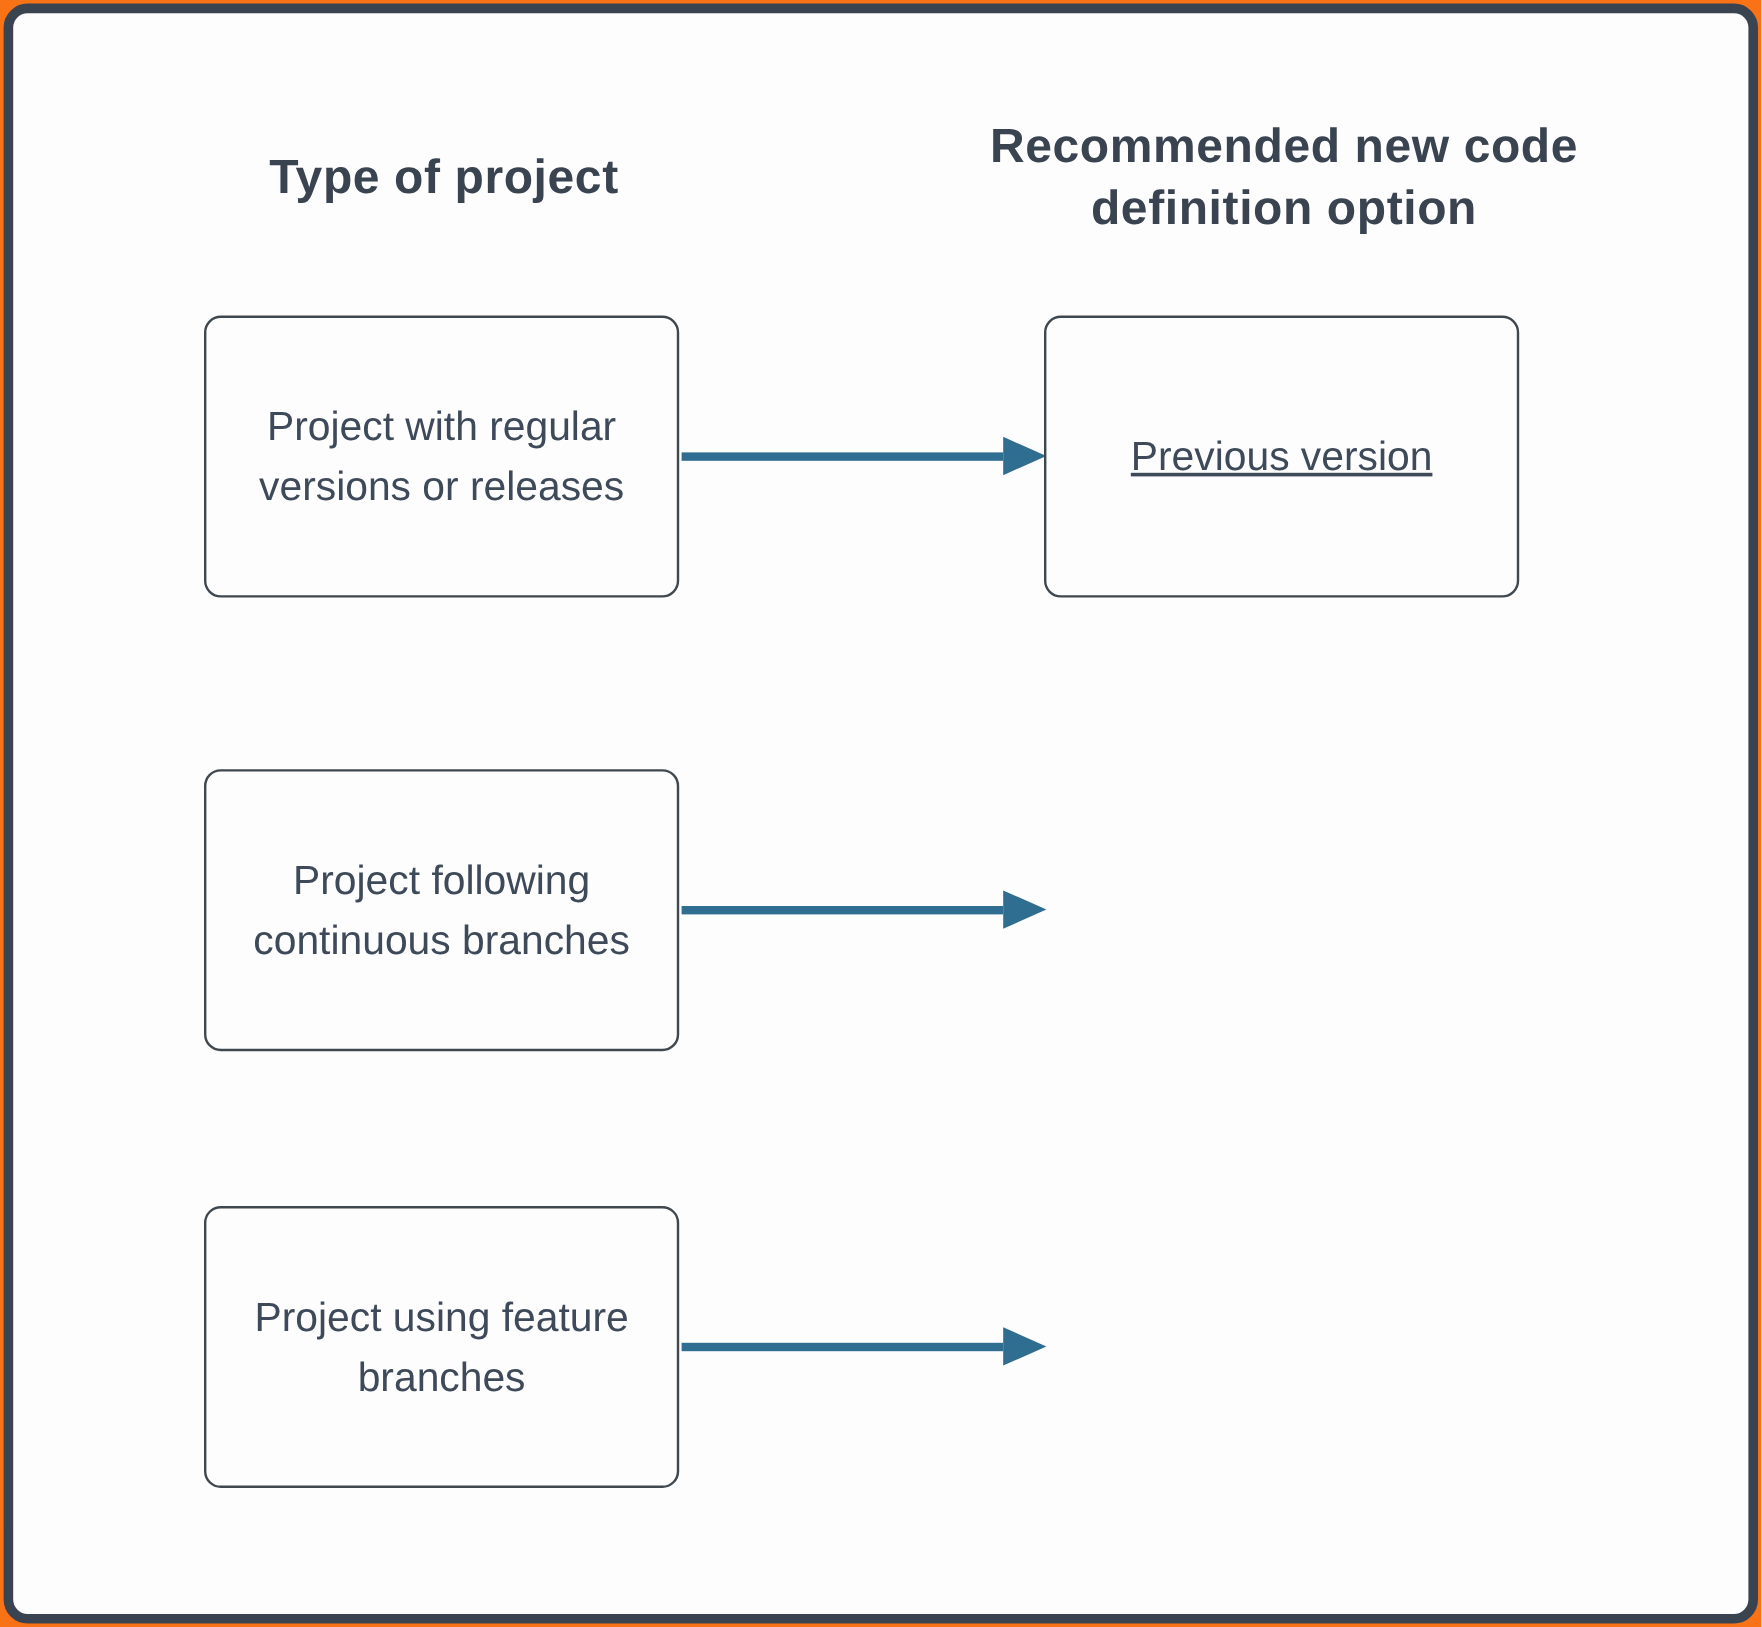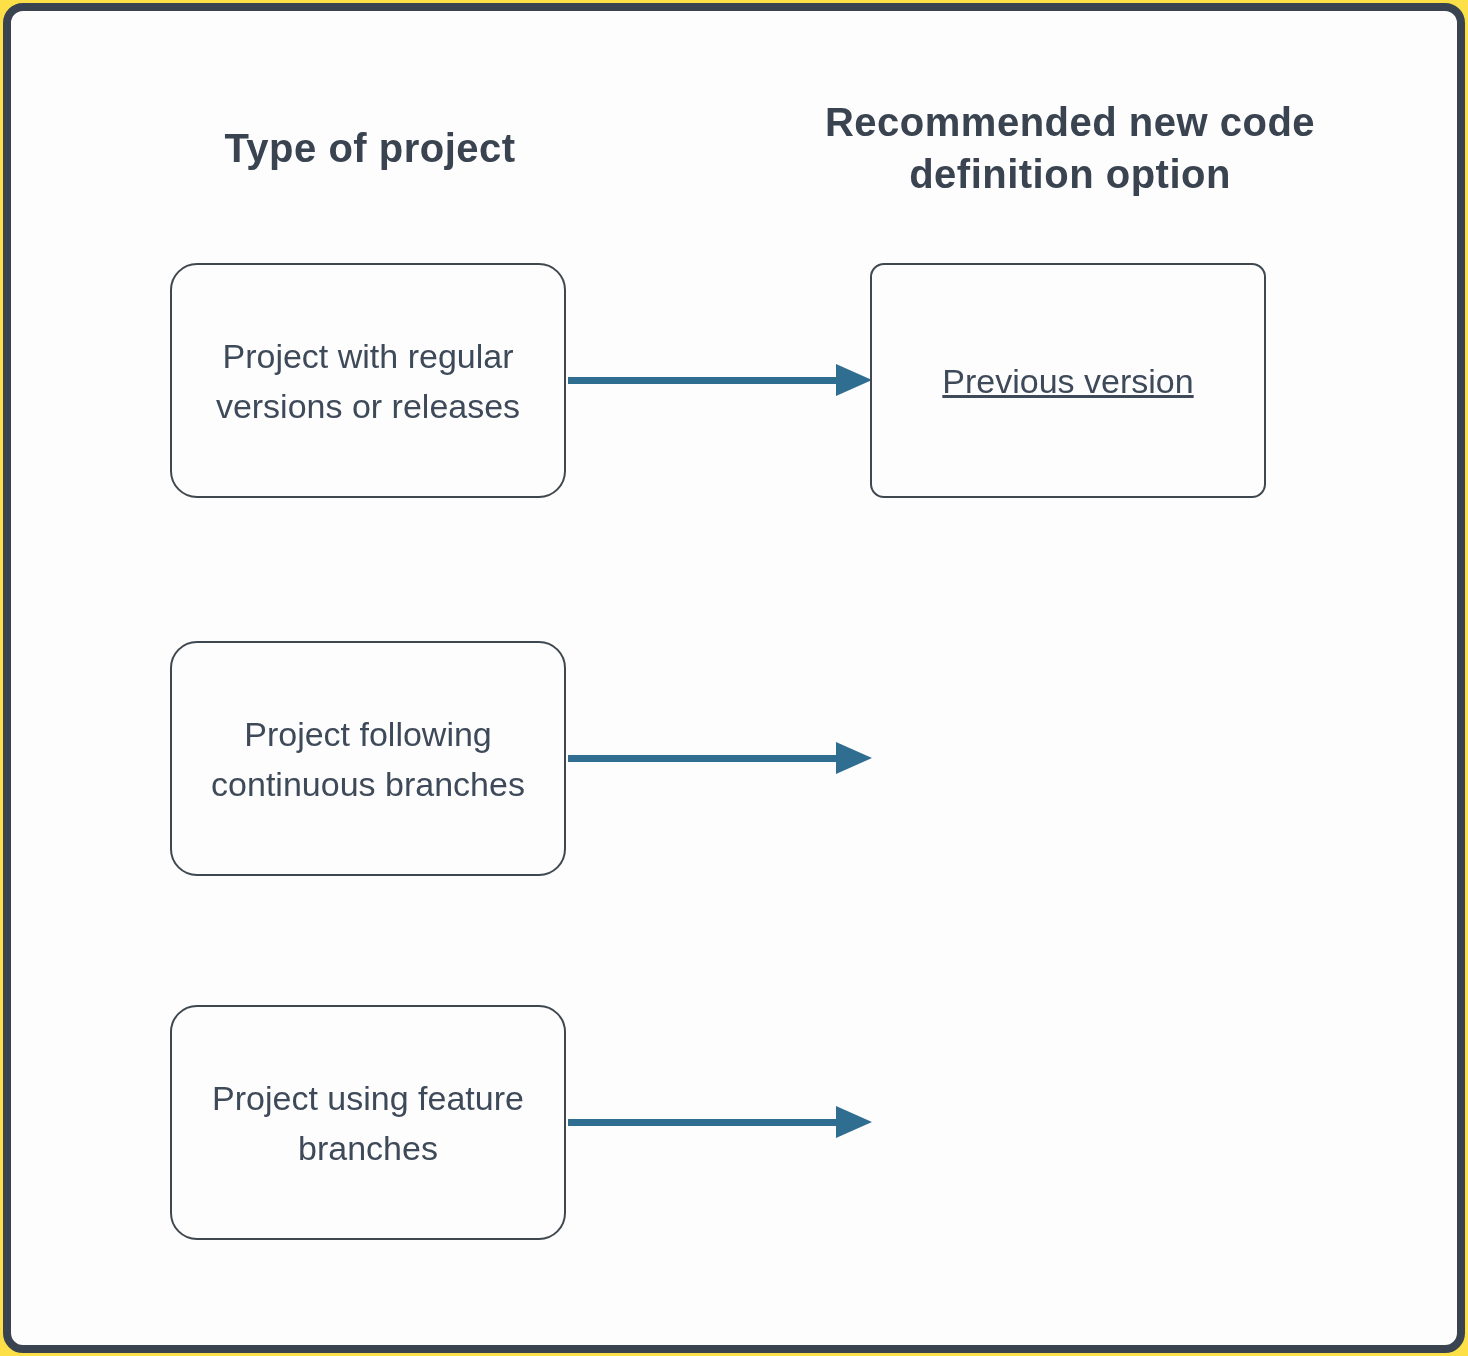--- a/index.html
+++ b/index.html
@@ -5,21 +5,21 @@
   html, body {
     margin: 0;
     padding: 0;
     background: #ffffff;
     font-family: "Liberation Sans", sans-serif;
   }
   .canvas {
     position: relative;
     width: 1468px;
     height: 1356px;
-    background: #fde047;
+    background: #f97316;
     overflow: hidden;
   }
   .frame {
     position: absolute;
     left: 3px;
     top: 3px;
     right: 3px;
     bottom: 3px;
     border: 8px solid #3a4450;
     border-radius: 20px;
@@ -55,21 +55,21 @@
     background: #fdfdfd;
     display: flex;
     align-items: center;
     justify-content: center;
     text-align: center;
     font-size: 34px;
     line-height: 50px;
     color: #3e4a59;
     padding: 0 26px;
   }
-  .node.col-left  { left: 170px; border-radius: 27px; }
+  .node.col-left  { left: 170px; }
   .node.col-right { left: 870px; text-decoration: underline; }
   .row-1 { top: 263px; }
   .row-2 { top: 641px; }
   .row-3 { top: 1005px; }
 
   .arrow-shaft {
     position: absolute;
     left: 568px;
     width: 268px;
     height: 7px;

